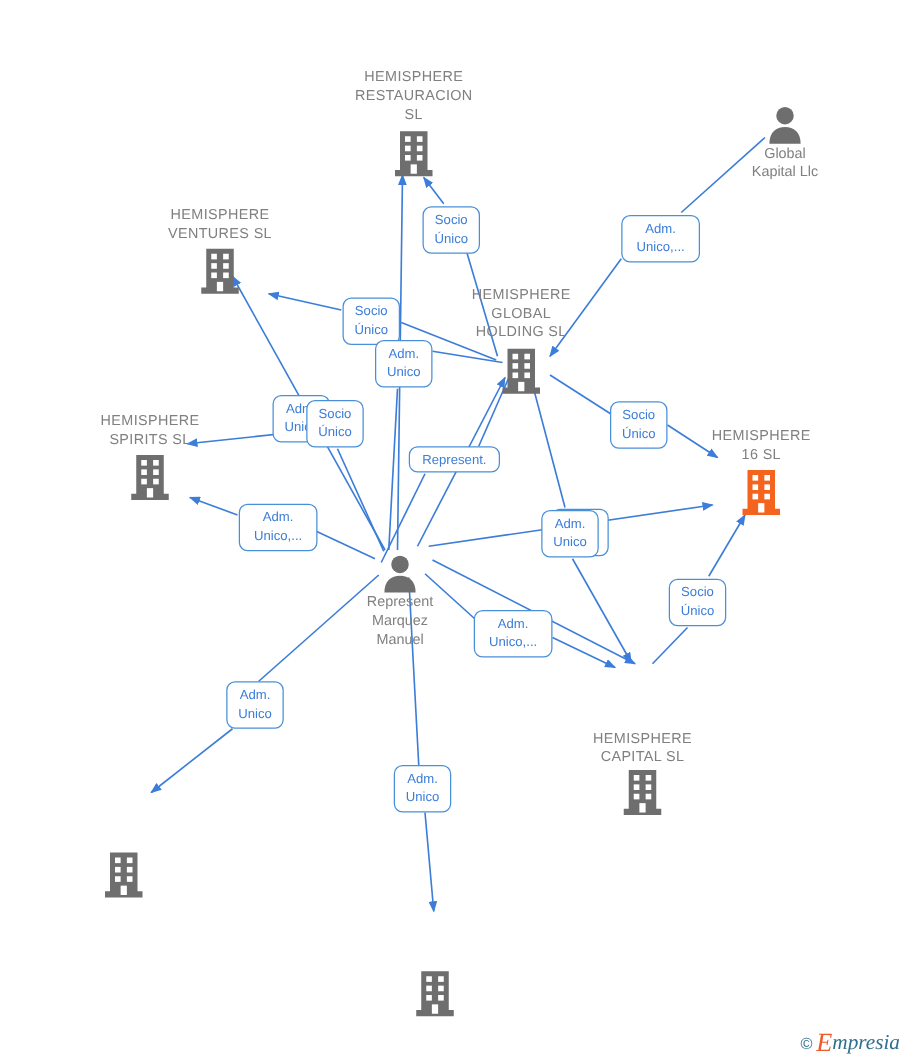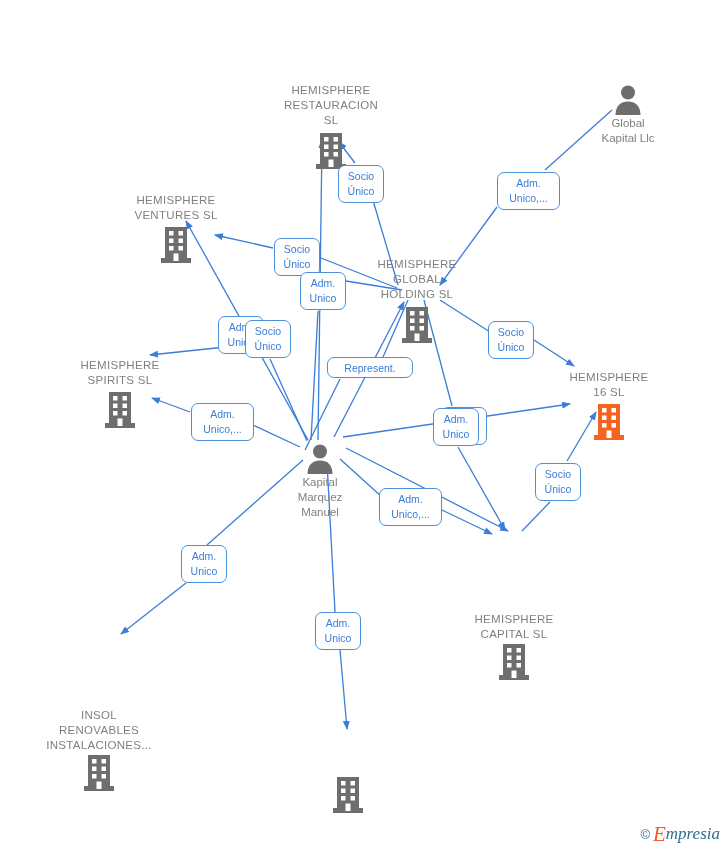--- a/index.html
+++ b/index.html
@@ -40,21 +40,21 @@
     white-space: pre-line;
     font-family: "Liberation Sans", sans-serif;
   }
   .node .node-label.person-label {
     letter-spacing: 0px;
   }
   .node-icon {
     display: block;
     margin: 0 auto;
   }
-  .node.company .node-label { order: 0; margin-top: 28px; }
+  .node.company .node-label { order: 0; }
   .edge-label {
     position: absolute;
     border: 1.3px solid #4a90d9;
     background: #ffffff;
     border-radius: 7px;
     color: #3b7dd8;
     font-size: 10.5px;
     line-height: 15px;
     text-align: center;
     padding: 3px 6px;
@@ -232,21 +232,21 @@
             <rect x="20.5" y="21" width="4.5" height="4.5" fill="#ffffff"></rect>
             <rect x="15.5" y="28.5" width="5" height="7.5" fill="#ffffff"></rect>
           </svg>
         </div>
       </div>
       <div class="node person" style="left: 320px; top: 443px;">
         <svg class="node-icon" width="32" height="32" viewBox="0 0 32 32">
           <circle cx="16" cy="8.5" r="7" fill="#6e6e6e"></circle>
           <path d="M3.5 31 C3.5 21.5 9 17.5 16 17.5 C23 17.5 28.5 21.5 28.5 31 Z" fill="#6e6e6e"></path>
         </svg>
-        <div class="node-label person-label">Kapital
+        <div class="node-label person-label">Represent
 Marquez
 Manuel</div>
       </div>
       <div class="node company" style="left: 514px; top: 584px;">
         <div class="node-label">HEMISPHERE
 CAPITAL  SL</div>
         <div class="icon-holder" style="margin-top:0px">
           <svg class="node-icon" width="36" height="40" viewBox="0 0 36 40">
             <rect x="7" y="2" width="22" height="34" fill="#6e6e6e"></rect>
             <rect x="3" y="33" width="30" height="5" fill="#6e6e6e"></rect>
@@ -254,23 +254,20 @@
             <rect x="20.5" y="6" width="4.5" height="4.5" fill="#ffffff"></rect>
             <rect x="11" y="13.5" width="4.5" height="4.5" fill="#ffffff"></rect>
             <rect x="20.5" y="13.5" width="4.5" height="4.5" fill="#ffffff"></rect>
             <rect x="11" y="21" width="4.5" height="4.5" fill="#ffffff"></rect>
             <rect x="20.5" y="21" width="4.5" height="4.5" fill="#ffffff"></rect>
             <rect x="15.5" y="28.5" width="5" height="7.5" fill="#ffffff"></rect>
           </svg>
         </div>
       </div>
       <div class="node company" style="left: 99px; top: 680px;">
-        <div class="node-label">INSOL
-RENOVABLES
-INSTALACIONES...</div>
         <div class="icon-holder" style="margin-top:0px">
           <svg class="node-icon" width="36" height="40" viewBox="0 0 36 40">
             <rect x="7" y="2" width="22" height="34" fill="#6e6e6e"></rect>
             <rect x="3" y="33" width="30" height="5" fill="#6e6e6e"></rect>
             <rect x="11" y="6" width="4.5" height="4.5" fill="#ffffff"></rect>
             <rect x="20.5" y="6" width="4.5" height="4.5" fill="#ffffff"></rect>
             <rect x="11" y="13.5" width="4.5" height="4.5" fill="#ffffff"></rect>
             <rect x="20.5" y="13.5" width="4.5" height="4.5" fill="#ffffff"></rect>
             <rect x="11" y="21" width="4.5" height="4.5" fill="#ffffff"></rect>
             <rect x="20.5" y="21" width="4.5" height="4.5" fill="#ffffff"></rect>
@@ -302,21 +299,21 @@
       <div class="edge-label" style="left: 274px; top: 238px; width: 46px; height: 38px;">Socio
 Único</div>
       <div class="edge-label" style="left: 300px; top: 272px; width: 46px; height: 38px;">Adm.
 Unico</div>
       <div class="edge-label" style="left: 218px; top: 316px; width: 46px; height: 38px;">Adm.
 Unico</div>
       <div class="edge-label" style="left: 245px; top: 320px; width: 46px; height: 38px;">Socio
 Único</div>
       <div class="edge-label" style="left: 488px; top: 321px; width: 46px; height: 38px;">Socio
 Único</div>
-      <div class="edge-label" style="left: 327px; top: 357px; width: 86px; height: 21px;">Represent.</div>
+      <div class="edge-label" style="left: 327px; top: 357px; width: 73px; height: 21px;">Represent.</div>
       <div class="edge-label" style="left: 441px; top: 407px; width: 46px; height: 38px;">Adm.
 Unico</div>
       <div class="edge-label" style="left: 433px; top: 408px; width: 46px; height: 38px;">Adm.
 Unico</div>
       <div class="edge-label" style="left: 191px; top: 403px; width: 63px; height: 38px;">Adm.
 Unico,...</div>
       <div class="edge-label" style="left: 535px; top: 463px; width: 46px; height: 38px;">Socio
 Único</div>
       <div class="edge-label" style="left: 379px; top: 488px; width: 63px; height: 38px;">Adm.
 Unico,...</div>

